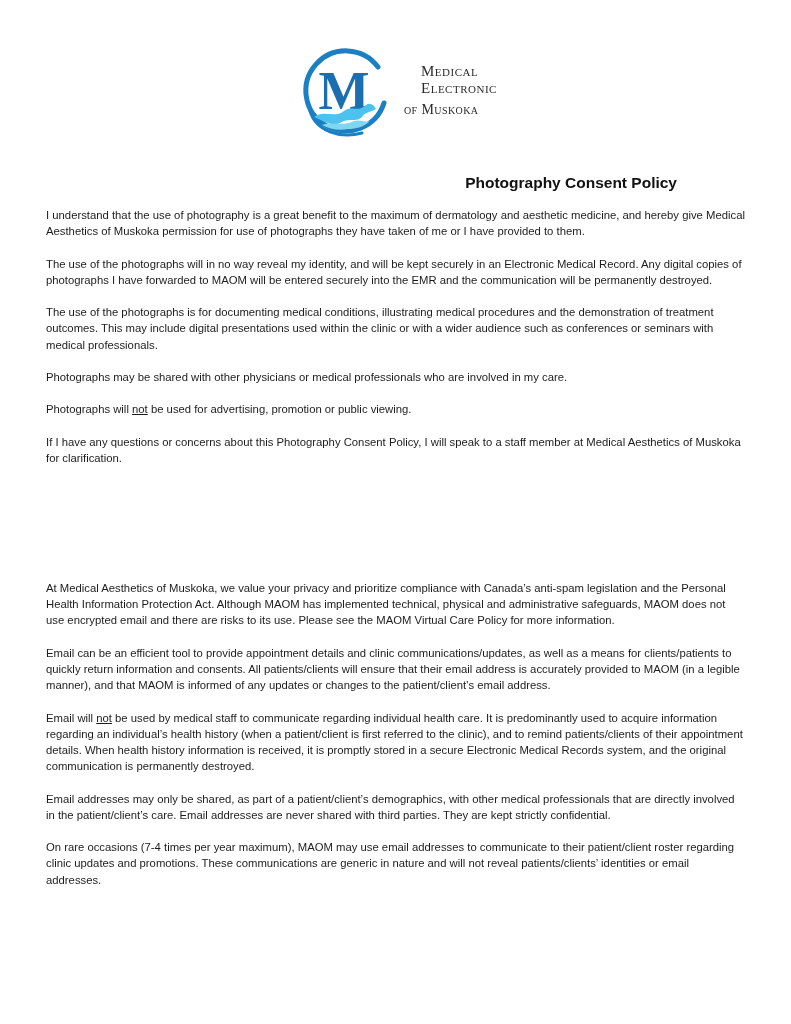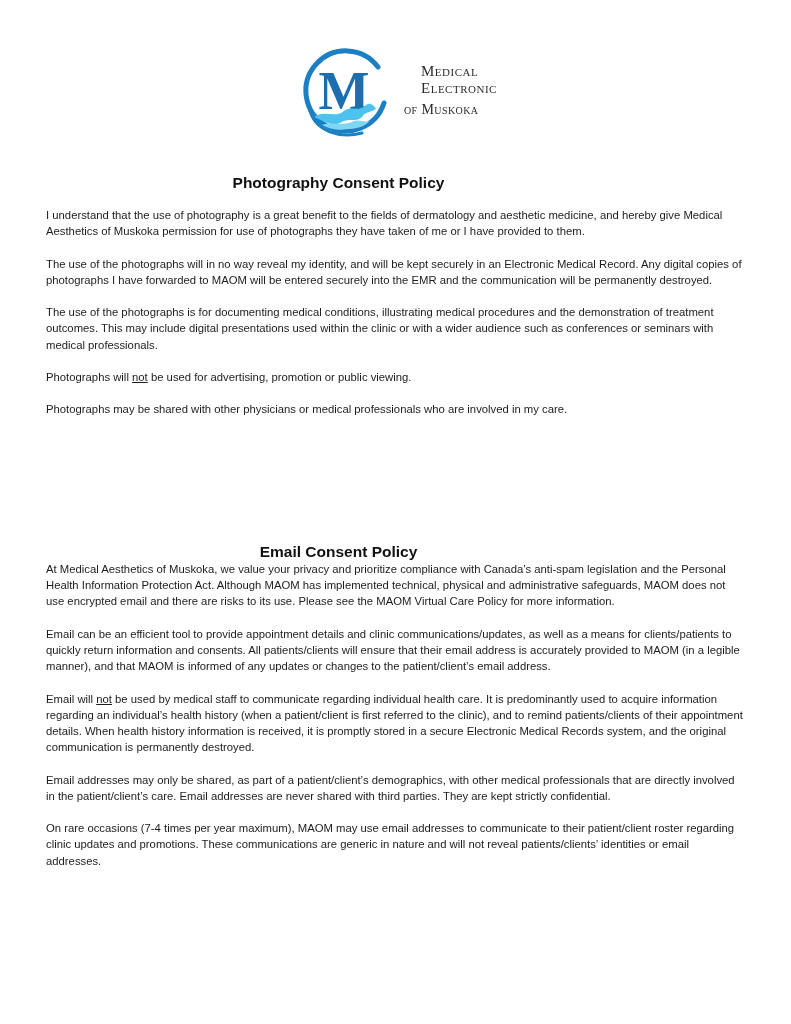--- a/index.html
+++ b/index.html
@@ -58,42 +58,42 @@
       letter-spacing: 0.4px;
       font-variant: small-caps;
       margin-top: 7px;
     }
 
     
     .section-title {
       position: absolute;
       left: 0;
       width: 677px;
-      text-align: center;
+      text-align: right;
       font-weight: bold;
       font-size: 15.5px;
       color: #111;
     }
     #photo-title { top: 174px; }
     #email-title { top: 543px; }
 
     
     .body-block {
       position: absolute;
       left: 46px;
       width: 700px;
       font-size: 11.3px;
       line-height: 16.2px;
       color: #1c1c1c;
     }
     .para {
       margin: 0 0 16.2px 0;
     }
     #photo-body { top: 207px; }
-    #email-body { top: 561px; }
+    #email-body { top: 580px; }
     u { text-decoration: underline; }
   </style>
 </head>
 <body>
 
 <div class="page">
 
   <div class="logo">
     <svg class="mark" viewBox="0 0 92 92">
 
@@ -109,28 +109,28 @@
     <div class="wordmark">
       <span class="wm-line big">Medical</span>
       <span class="wm-line big">Electronic</span>
       <span class="wm-sub">of Muskoka</span>
     </div>
   </div>
 
   <div id="photo-title" class="section-title">Photography Consent Policy</div>
 
   <div id="photo-body" class="body-block">
-    <p class="para">I understand that the use of photography is a great benefit to the fields of dermatology and aesthetic medicine, and hereby give Medical Aesthetics of Muskoka permission for use of photographs they have taken of me or I have provided to them.</p>
+    <p class="para">I understand that the use of photography is a great benefit to the maximum of dermatology and aesthetic medicine, and hereby give Medical Aesthetics of Muskoka permission for use of photographs they have taken of me or I have provided to them.</p>
     <p class="para">The use of the photographs will in no way reveal my identity, and will be kept securely in an Electronic Medical Record. Any digital copies of photographs I have forwarded to MAOM will be entered securely into the EMR and the communication will be permanently destroyed.</p>
     <p class="para">The use of the photographs is for documenting medical conditions, illustrating medical procedures and the demonstration of treatment outcomes. This may include digital presentations used within the clinic or with a wider audience such as conferences or seminars with medical professionals.</p>
+    <p class="para">Photographs may be shared with other physicians or medical professionals who are involved in my care.</p>
     <p class="para"><span>Photographs will </span><u>not</u><span> be used for advertising, promotion or public viewing.</span></p>
-    <p class="para">Photographs may be shared with other physicians or medical professionals who are involved in my care.</p>
+    <p class="para">If I have any questions or concerns about this Photography Consent Policy, I will speak to a staff member at Medical Aesthetics of Muskoka for clarification.</p>
   </div>
 
-  <div id="email-title" class="section-title">Email Consent Policy</div>
 
   <div id="email-body" class="body-block">
     <p class="para">At Medical Aesthetics of Muskoka, we value your privacy and prioritize compliance with Canada’s anti-spam legislation and the Personal Health Information Protection Act. Although MAOM has implemented technical, physical and administrative safeguards, MAOM does not use encrypted email and there are risks to its use. Please see the MAOM Virtual Care Policy for more information.</p>
     <p class="para">Email can be an efficient tool to provide appointment details and clinic communications/updates, as well as a means for clients/patients to quickly return information and consents. All patients/clients will ensure that their email address is accurately provided to MAOM (in a legible manner), and that MAOM is informed of any updates or changes to the patient/client’s email address.</p>
     <p class="para"><span>Email will </span><u>not</u><span> be used by medical staff to communicate regarding individual health care. It is predominantly used to acquire information regarding an individual’s health history (when a patient/client is first referred to the clinic), and to remind patients/clients of their appointment details. When health history information is received, it is promptly stored in a secure Electronic Medical Records system, and the original communication is permanently destroyed.</span></p>
     <p class="para">Email addresses may only be shared, as part of a patient/client’s demographics, with other medical professionals that are directly involved in the patient/client’s care. Email addresses are never shared with third parties. They are kept strictly confidential.</p>
     <p class="para">On rare occasions (7-4 times per year maximum), MAOM may use email addresses to communicate to their patient/client roster regarding clinic updates and promotions. These communications are generic in nature and will not reveal patients/clients’ identities or email addresses.</p>
   </div>
 
 </div>

